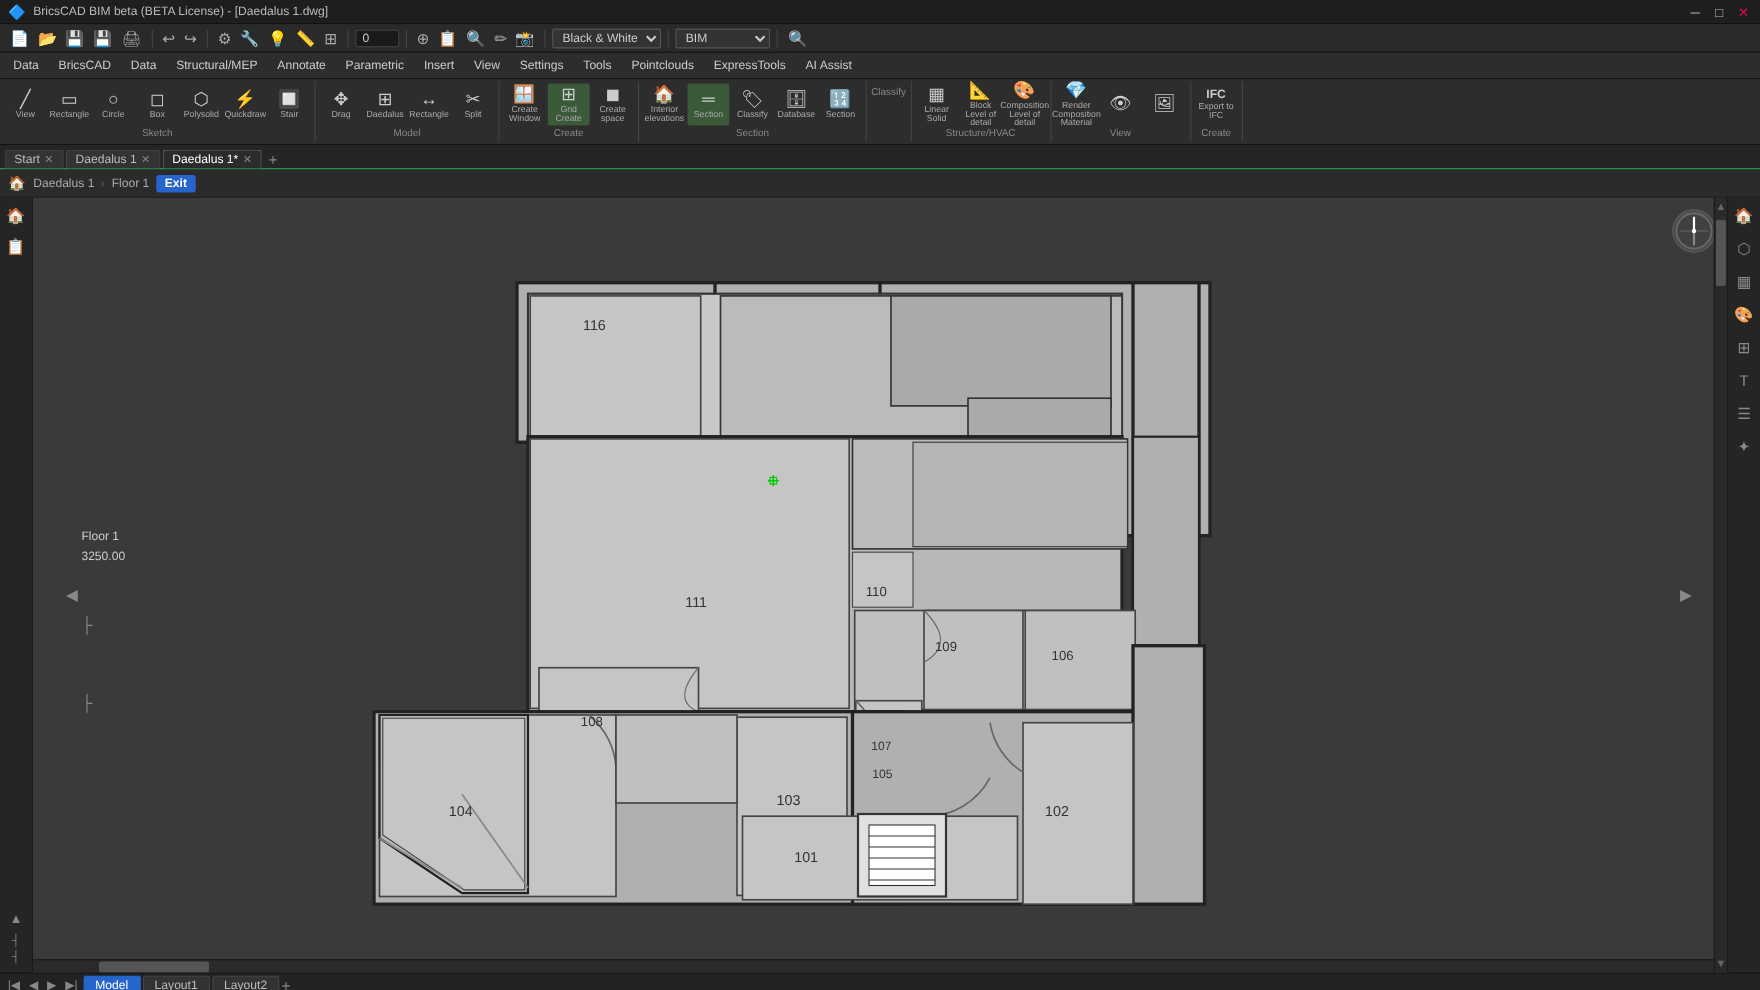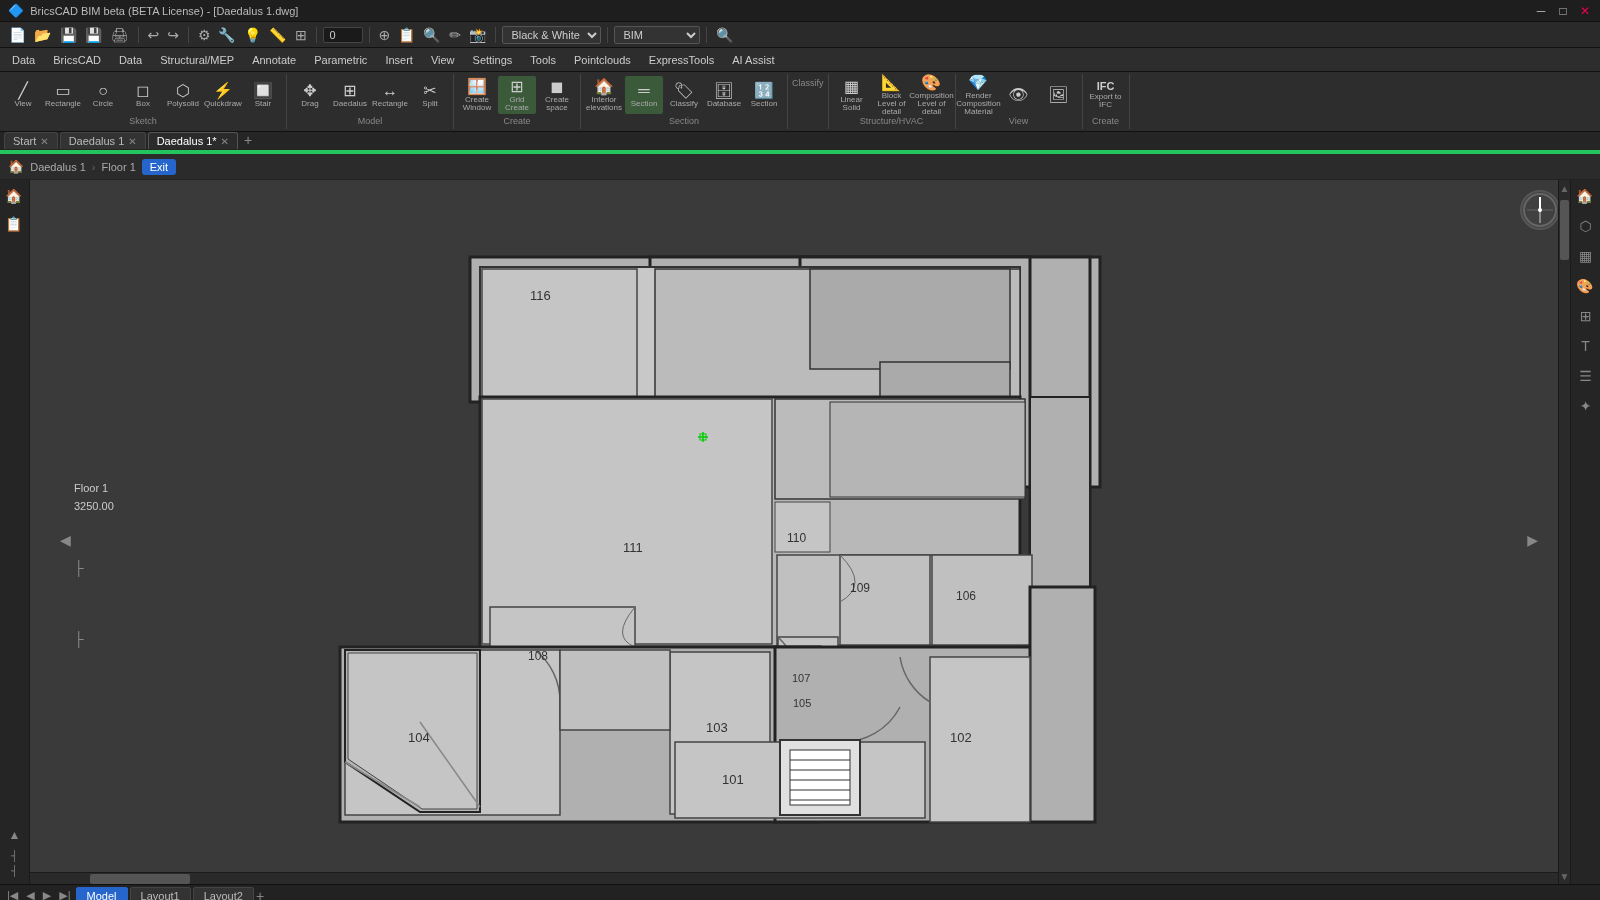--- a/index.html
+++ b/index.html
@@ -69,24 +69,24 @@
       padding: 2px;
     }
     .tb-btn-icon { font-size: 16px; line-height: 1; margin-bottom: 1px; }
     .tb-btn-label { font-size: 8px; color: #aaa; line-height: 1; }
 
     
     #tabbar {
       background: #252525;
       height: 22px;
       display: flex;
-      align-items: flex-start;
+      align-items: flex-end;
       padding: 0 4px;
       gap: 2px;
-      border-bottom: 4px solid #22c55e;
+      border-bottom: 1px solid #22c55e;
     }
     .tab {
       display: flex;
       align-items: center;
       gap: 4px;
       padding: 2px 8px;
       background: #333;
       border-radius: 3px 3px 0 0;
       cursor: pointer;
       font-size: 11px;
@@ -110,20 +110,21 @@
     }
     .breadcrumb-item { color: #aaa; font-size: 11px; cursor: pointer; }
     .breadcrumb-sep { color: #666; }
     .breadcrumb-exit {
       background: #2666cc;
       color: #fff;
       padding: 2px 8px;
       border-radius: 3px;
       font-size: 11px;
       cursor: pointer;
+      font-weight: bold;
     }
 
     
     #main-layout {
       display: flex;
       height: calc(900px - 22px - 24px - 60px - 22px - 26px - 22px - 20px);
     }
 
     
     #left-sidebar {

